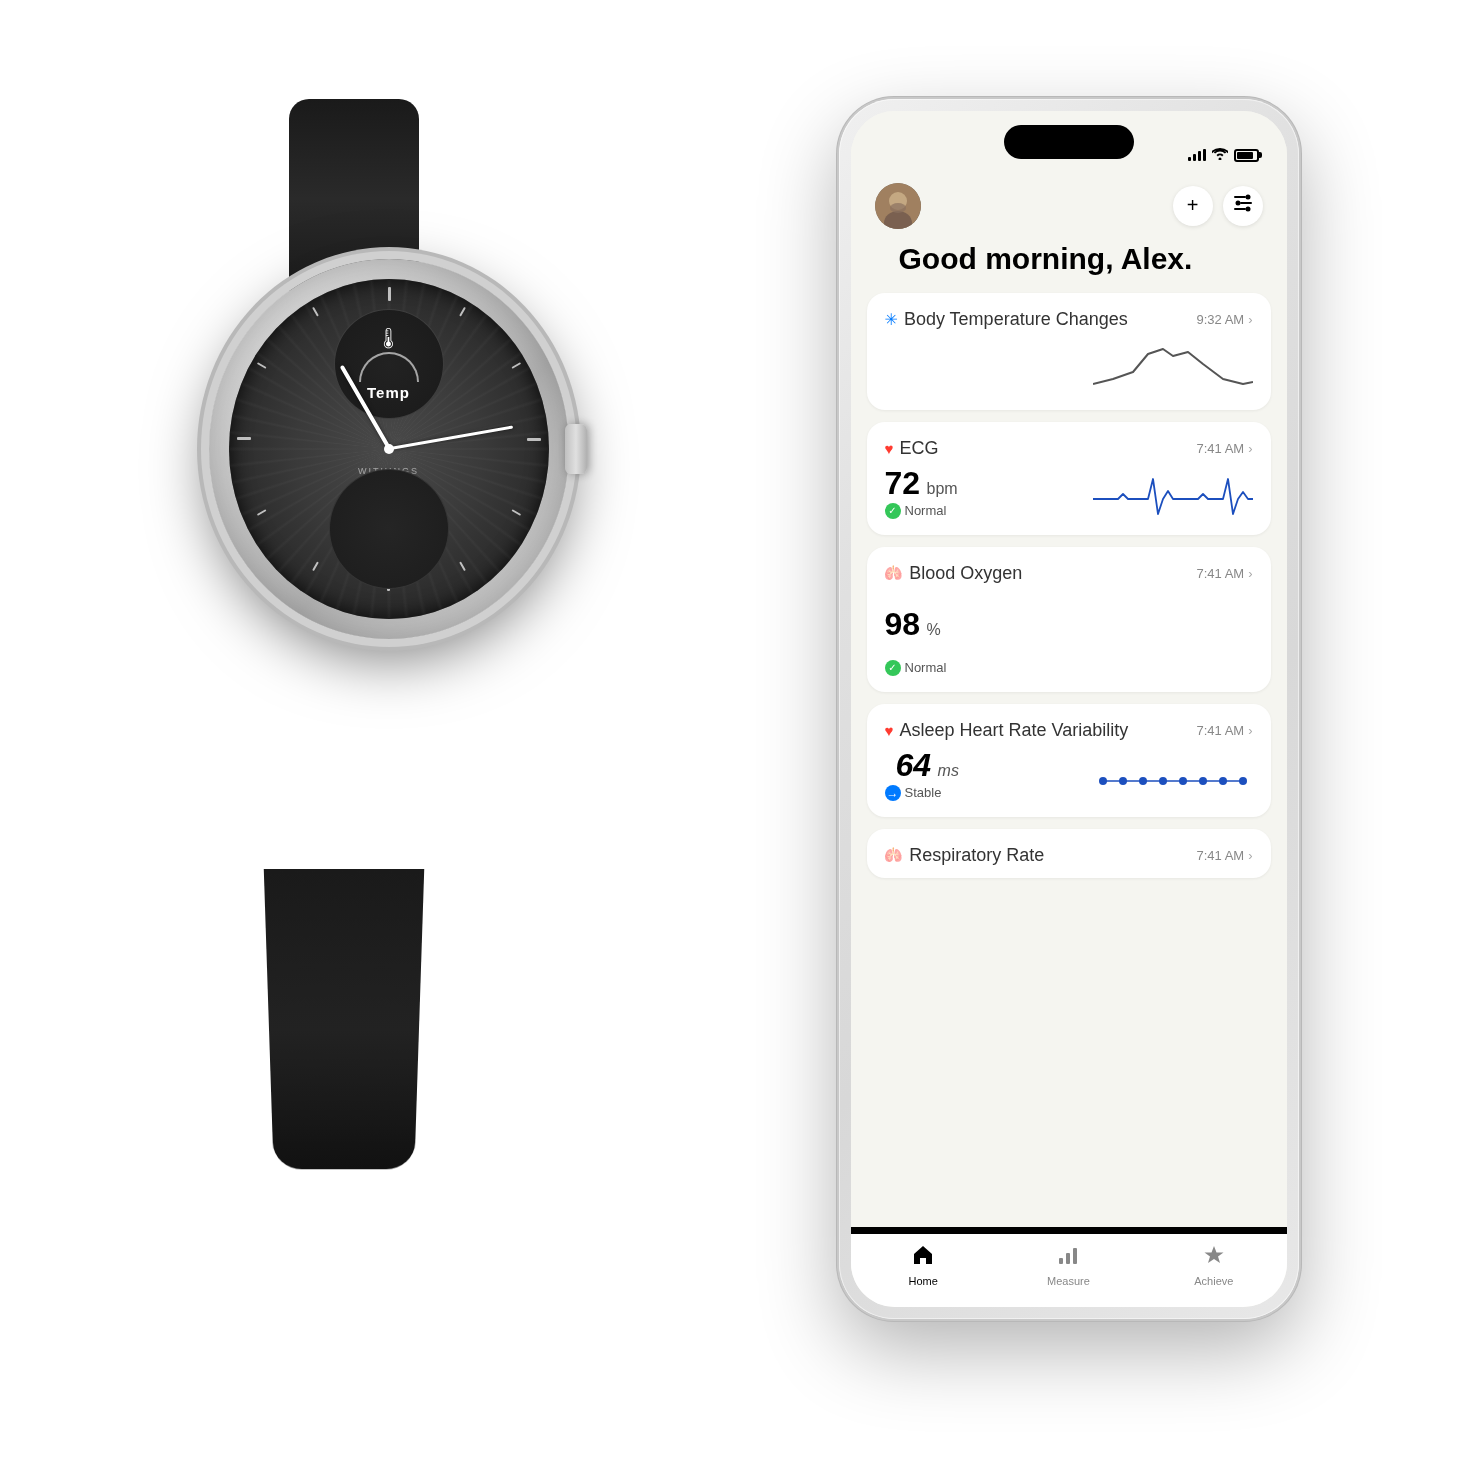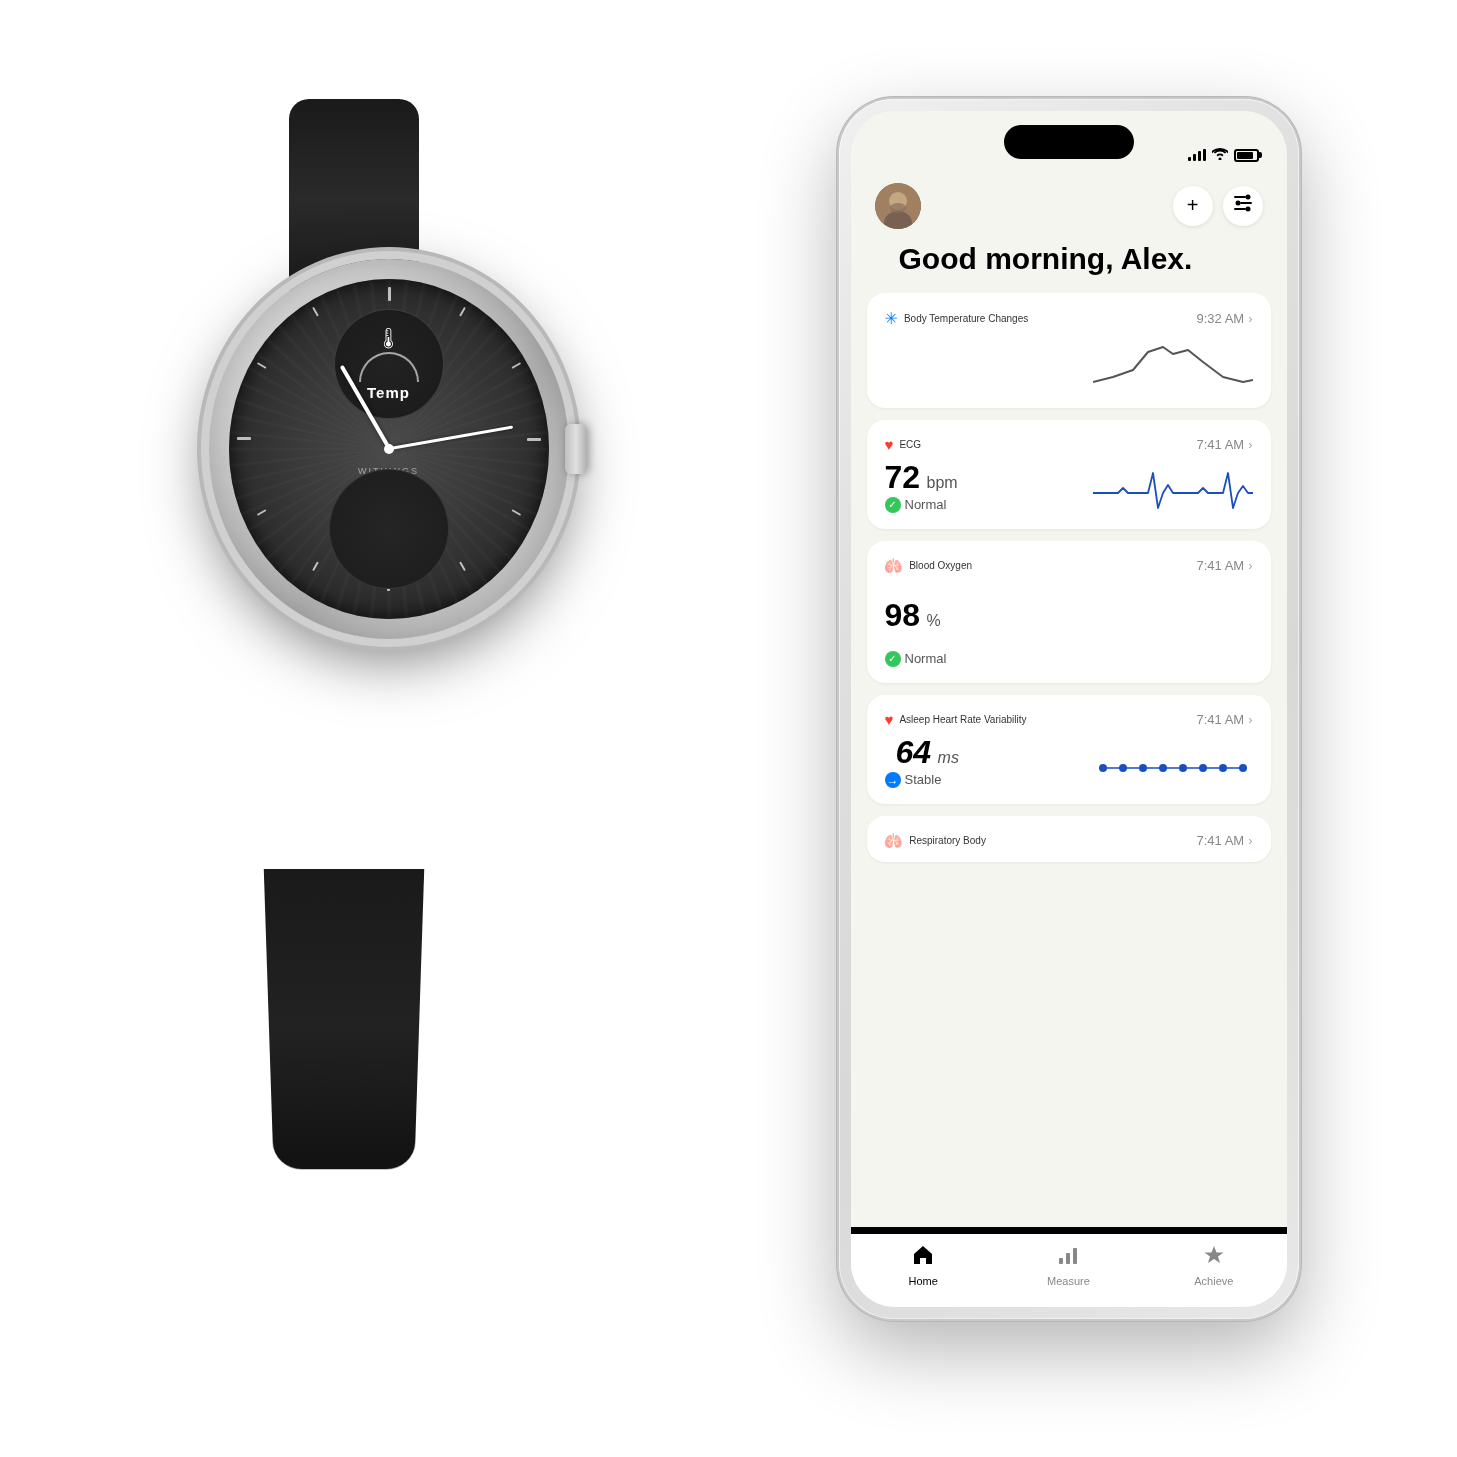--- a/index.html
+++ b/index.html
@@ -415,21 +415,21 @@
       align-items: center;
       justify-content: space-between;
       margin-bottom: 4px;
     }
     .card-title-row {
       display: flex;
       align-items: center;
       gap: 6px;
     }
     .card-title {
-      font-size: 10px;
+      font-size: 18px;
       font-weight: 500;
       color: #333;
     }
     .card-time {
       font-size: 13px;
       color: #888;
     }
     .card-chevron {
       font-size: 13px;
       color: #aaa;
@@ -782,21 +782,21 @@
                     <circle cx="150" cy="20" r="4" fill="#1c4fbe"></circle>
                   </svg>
                 </div>
               </div>
             </div>
 
             <div class="meas-card" style="padding-bottom:8px;">
               <div class="card-header">
                 <div class="card-title-row">
                   <span style="font-size:15px;">🫁</span>
-                  <span class="card-title">Respiratory Body</span>
+                  <span class="card-title">Respiratory Rate</span>
                 </div>
                 <div style="display:flex;align-items:center;gap:2px;">
                   <span class="card-time">7:41 AM</span>
                   <span class="card-chevron">›</span>
                 </div>
               </div>
             </div>
 
           </div>
         </div>

